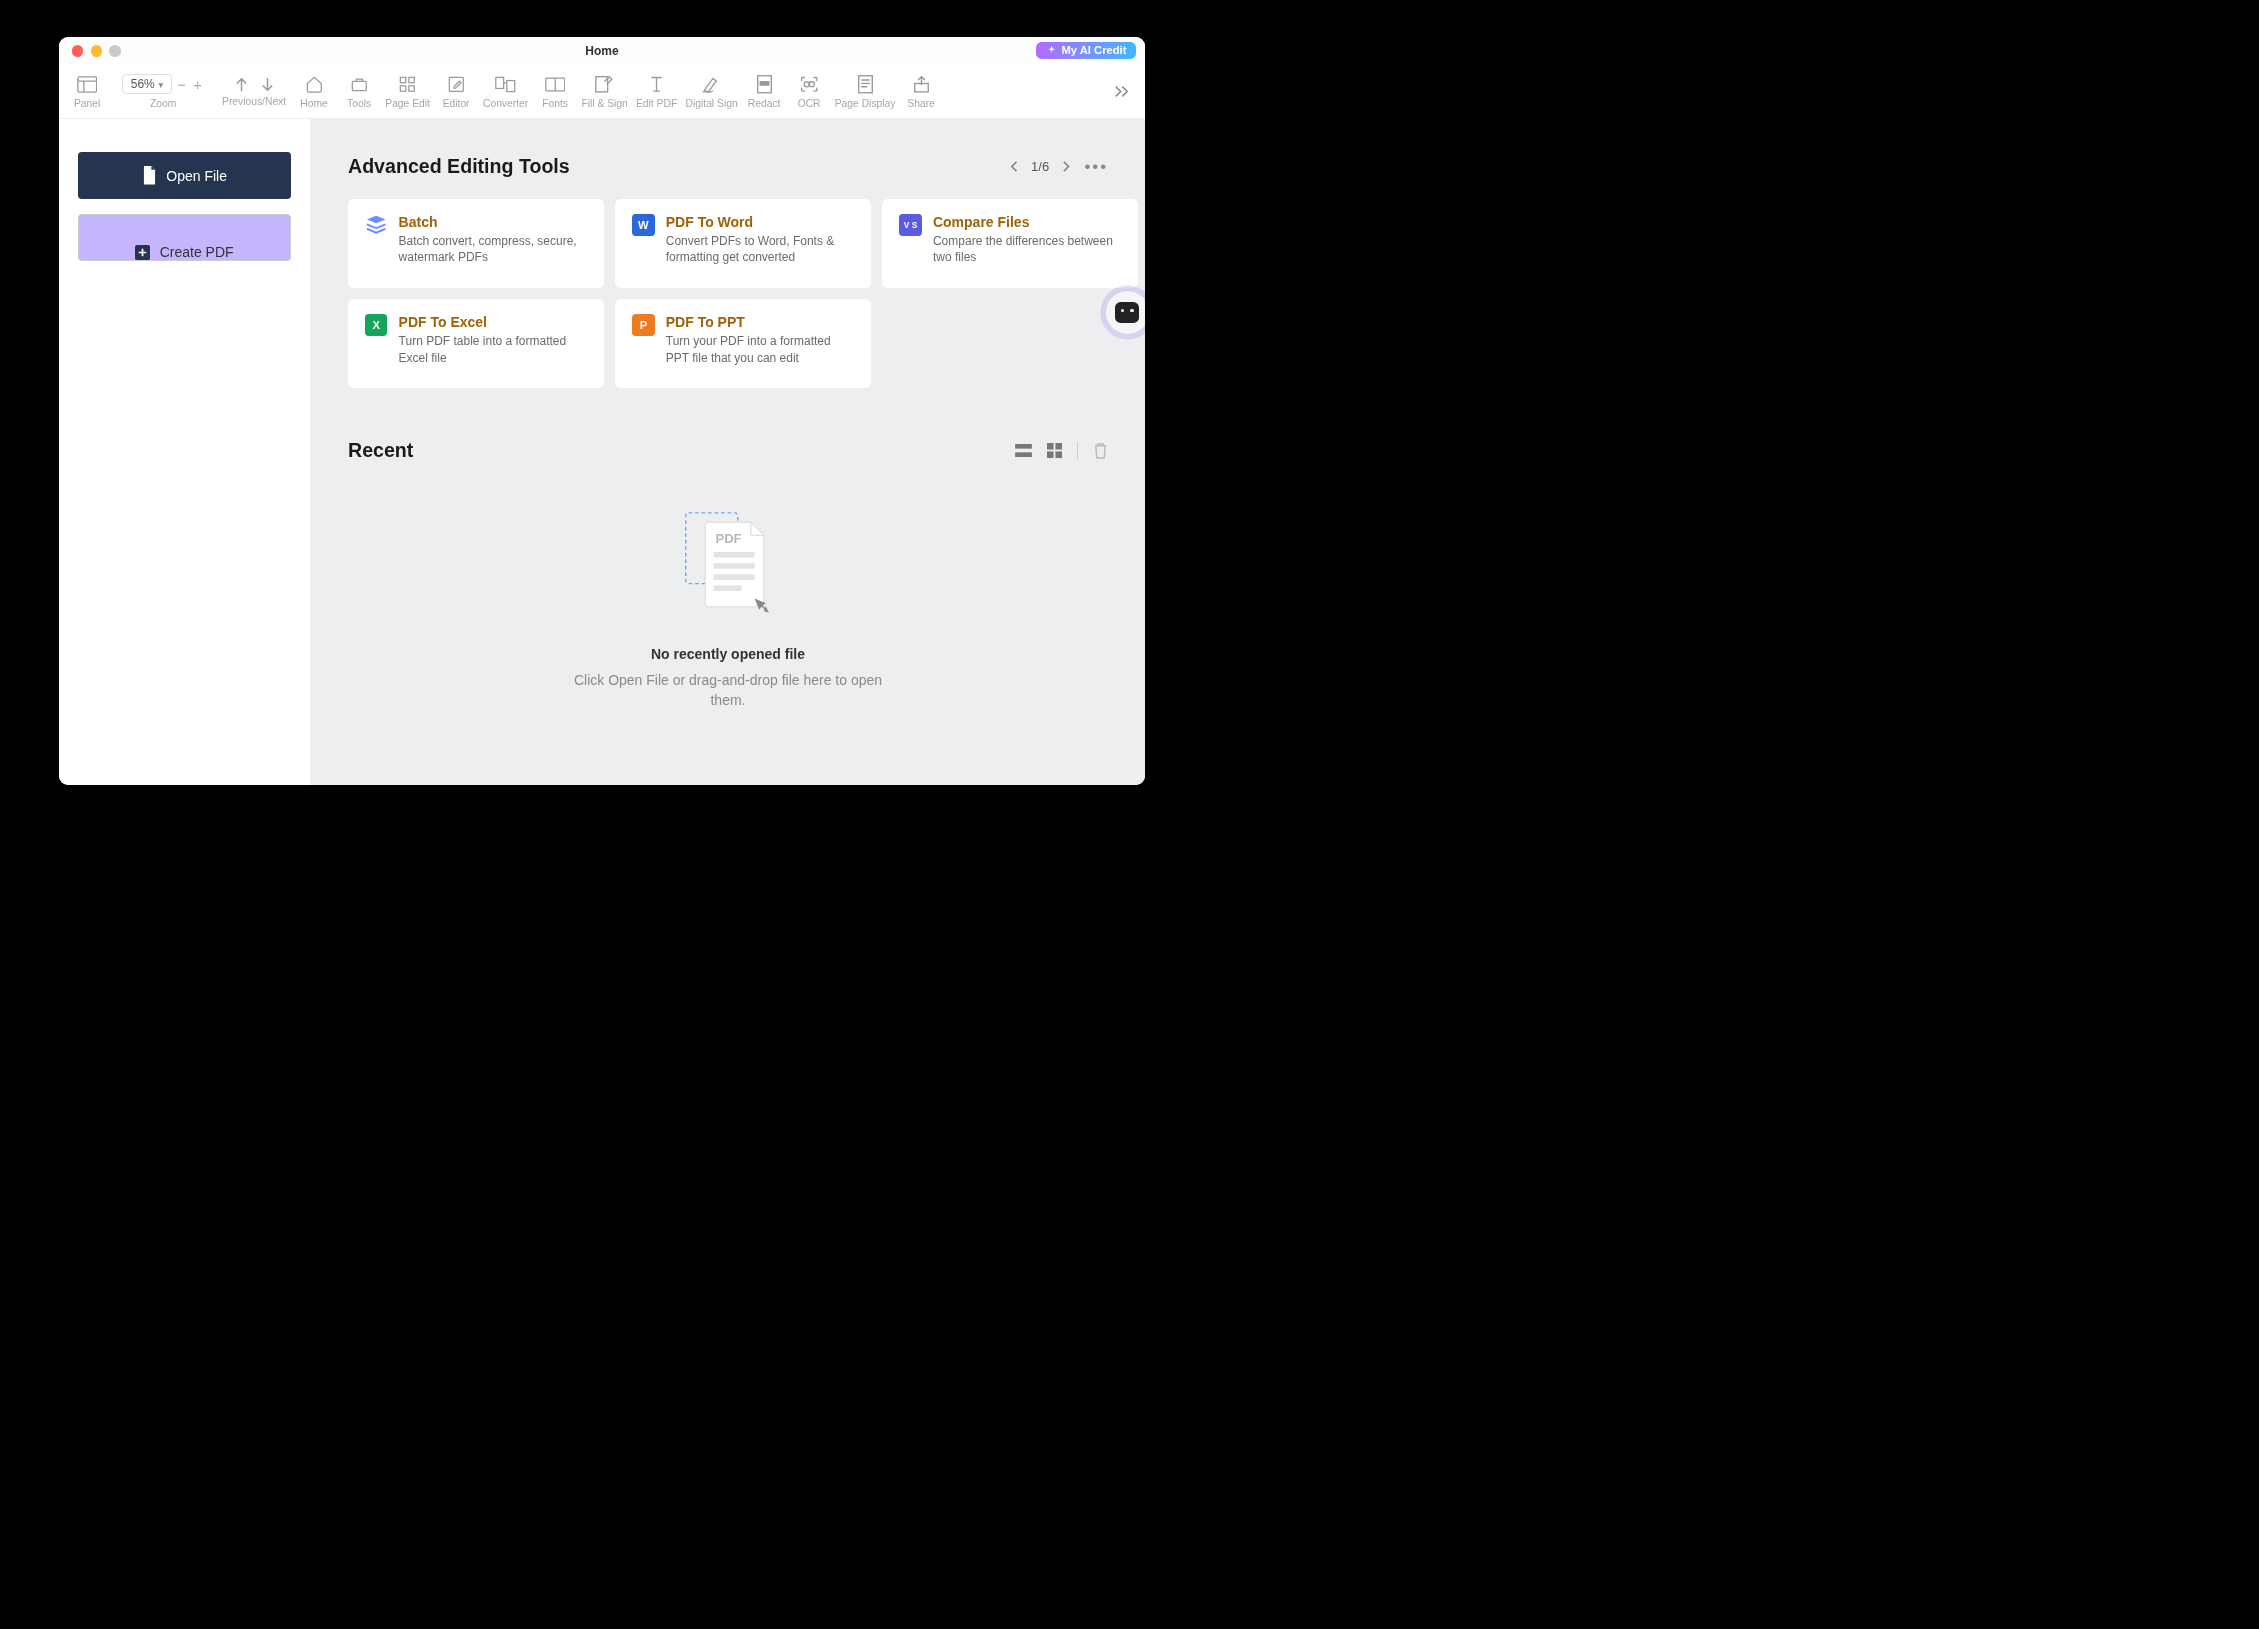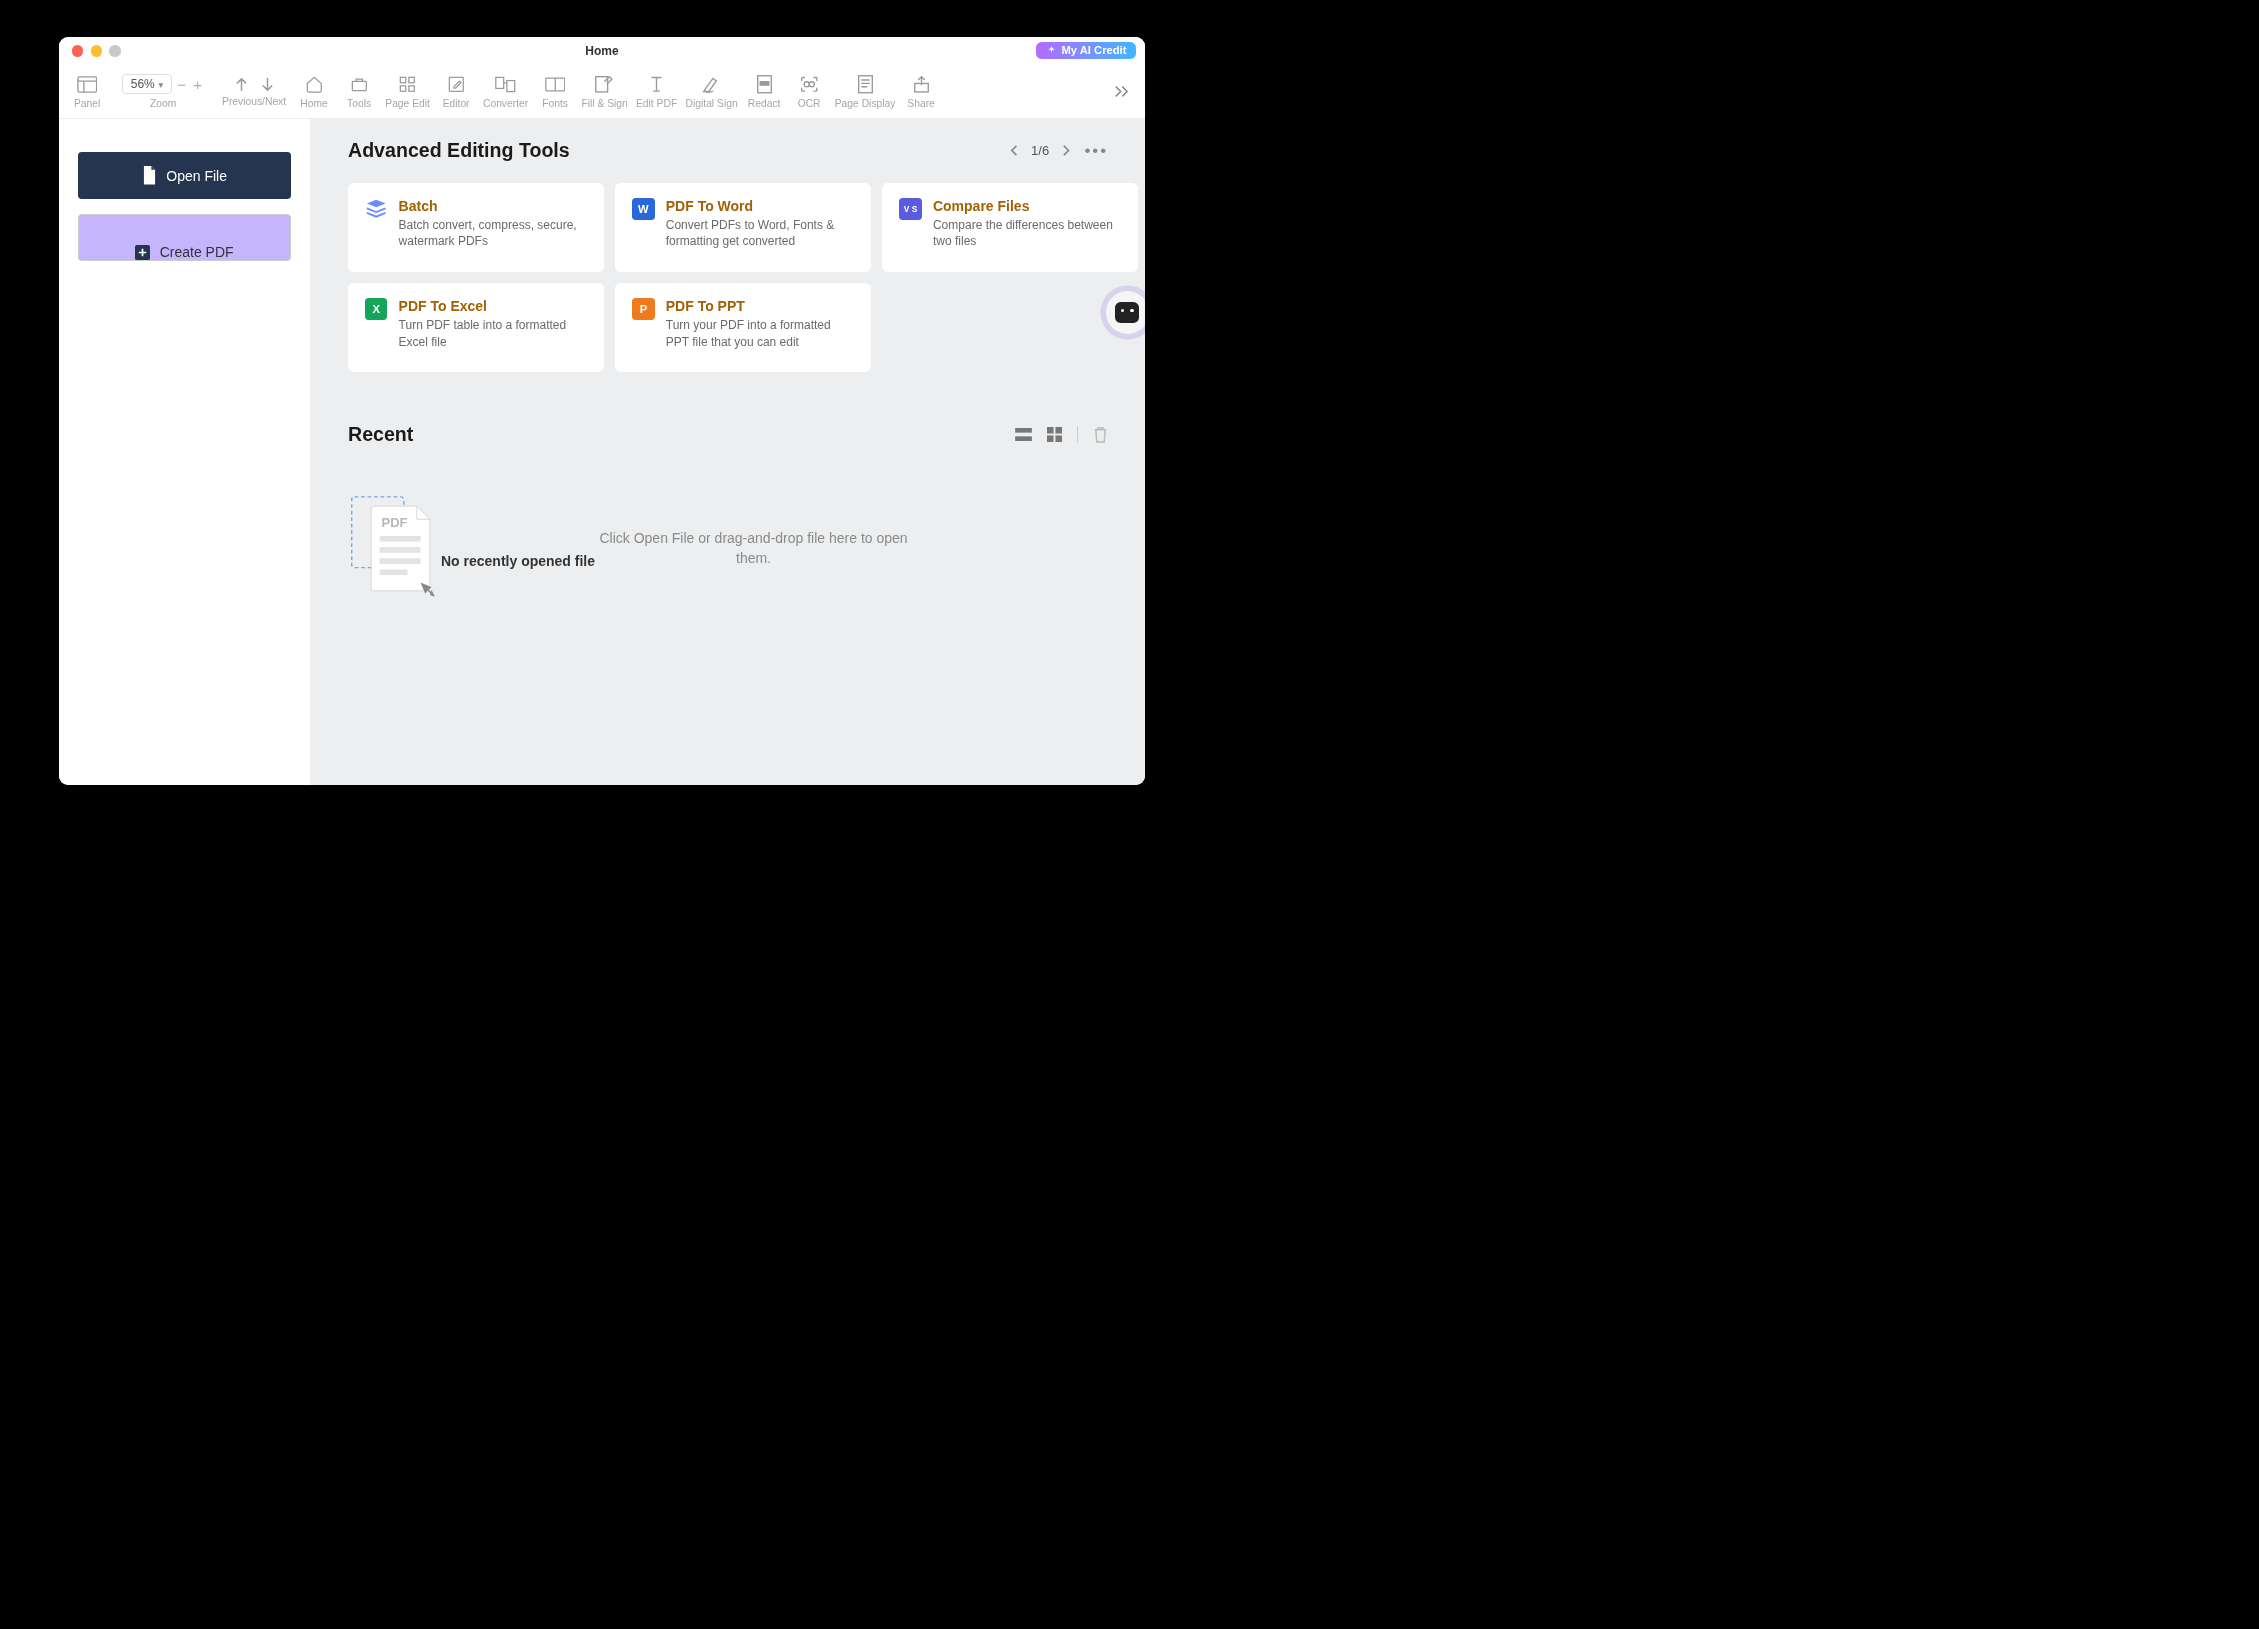--- a/index.html
+++ b/index.html
@@ -65,41 +65,41 @@
   width: 100%; height: 47px; background: #26354f; color: #fff; border: none;
   border-radius: 3.7px; font-size: 14px; font-weight: 500;
   display: flex; align-items: center; justify-content: center; gap: 9.3px; cursor: pointer;
 }
 .btn-create {
   width: 100%; height: 47px; margin-top: 15px;
   background: #c4b5fd; color: #333; border: 0.9px solid #ccc;
   border-radius: 3.7px; font-size: 14px; font-weight: 500;
   display: flex; align-items: flex-end; justify-content: center; gap: 9.3px; cursor: pointer;
 }
-.main { flex: 1; background: #eceef0; padding: 20px 0 28px 37px; overflow: hidden; position: relative; }
+.main { flex: 1; background: #eceef0; padding: 36px 0 28px 37px; overflow: hidden; position: relative; }
 .section-head { display: flex; align-items: center; justify-content: space-between; padding-right: 37px; }
 .section-head h2 { font-size: 19.6px; font-weight: 700; color: #1a1a1a; }
 .pager { display: flex; align-items: center; gap: 13px; color: #555; }
 .pager .nav { cursor: pointer; color: #888; font-size: 13px; }
 .pager .dots { font-size: 17px; letter-spacing: 1.9px; color: #888; cursor: pointer; }
 .cards { display: grid; grid-template-columns: repeat(3, 256px); gap: 11.2px; margin-top: 20.5px; }
 .card {
   background: #fff; border-radius: 5.6px; padding: 15px 17px;
   display: flex; gap: 11.2px; min-height: 89px;
   cursor: pointer;
 }
 .card .cic { width: 22.4px; height: 22.4px; flex-shrink: 0; border-radius: 3.7px; display:flex; align-items:center; justify-content:center; font-size:11.2px; font-weight:700; color:#fff; }
 .card .ctext h3 { font-size: 14px; font-weight: 700; color: #a16207; }
 .card .ctext p { font-size: 12px; color: #6a6a6a; margin-top: 3.7px; line-height: 1.35; }
 .recent-head { display: flex; align-items: center; justify-content: space-between; margin-top: 51px; padding-right: 37px; }
 .recent-head h2 { font-size: 19.6px; font-weight: 700; color: #1a1a1a; }
 .view-ctrl { display: flex; align-items: center; gap: 15px; color: #888; }
 .view-ctrl .vbtn { cursor: pointer; display:flex; align-items:center; }
 .view-ctrl .divider { width:0.9px; height:17px; background:#ccc; }
-.empty { display: flex; flex-direction: row; align-items: center; margin-top: 47px; padding-right:37px; }
+.empty { display: flex; flex-direction: column; align-items: center; margin-top: 47px; padding-right:37px; }
 .empty .ill { width: 93px; height: 103px; position: relative; }
 .empty h4 { margin-top: 34px; font-size: 14px; font-weight: 600; color: #333; }
 .empty p { margin-top: 9.3px; font-size: 14px; color: #8a8a8a; text-align: center; max-width: 317px; line-height:1.4; }
 .ai-bubble {
   position: absolute; right: -3.7px; top: 172px;
   width: 43px; height: 43px; border-radius: 50%;
   background: #f5f5f7; box-shadow: 0 0 0 5.6px rgba(180,160,230,0.35);
   display: flex; align-items: center; justify-content: center;
   cursor: pointer;
 }

